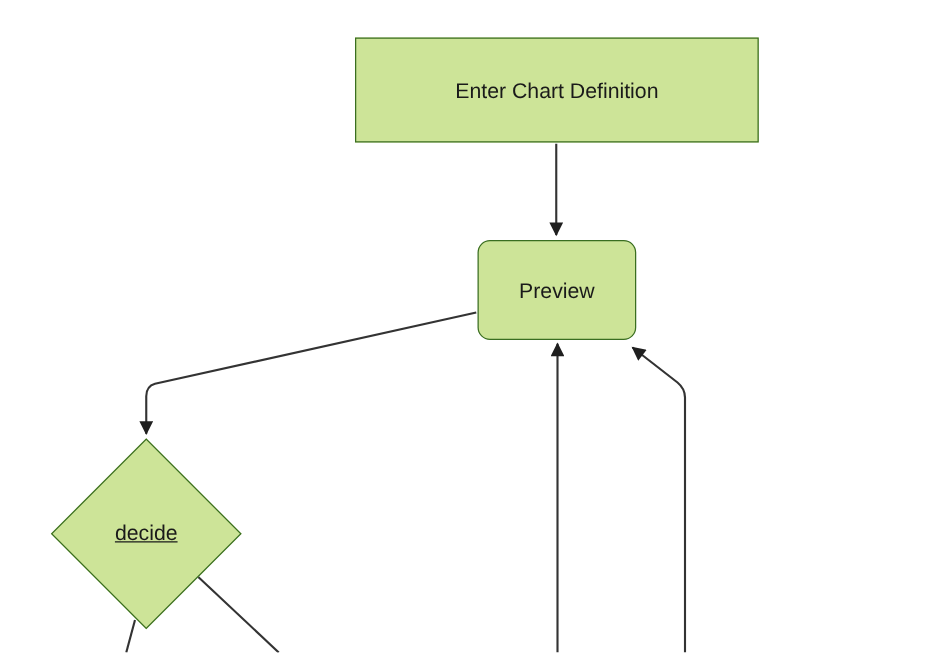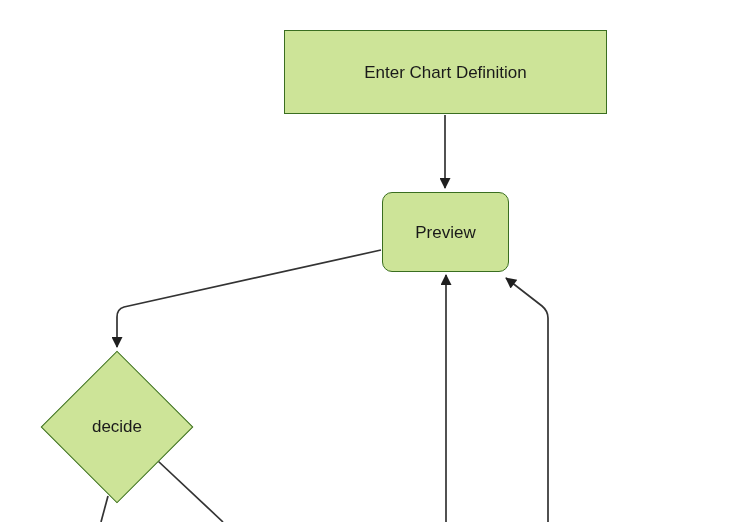--- a/index.html
+++ b/index.html
@@ -71,20 +71,21 @@
   .diamond-label {
     position: absolute;
     left: 0; top: 0;
     width: 108px; height: 108px;
     display: flex;
     align-items: center;
     justify-content: center;
     color: var(--text-color, #1a1a1a);
     font-size: 17px;
     white-space: nowrap;
+    text-decoration: underline;
   }
 </style>
 </head>
 <body>
 
 <div class="canvas">
 
   <svg class="edges" viewBox="0 0 740 522">
     <defs>
       <marker id="arrowhead" viewBox="0 0 12 12" refX="11" refY="6" markerWidth="13" markerHeight="11" markerUnits="userSpaceOnUse" orient="auto">

